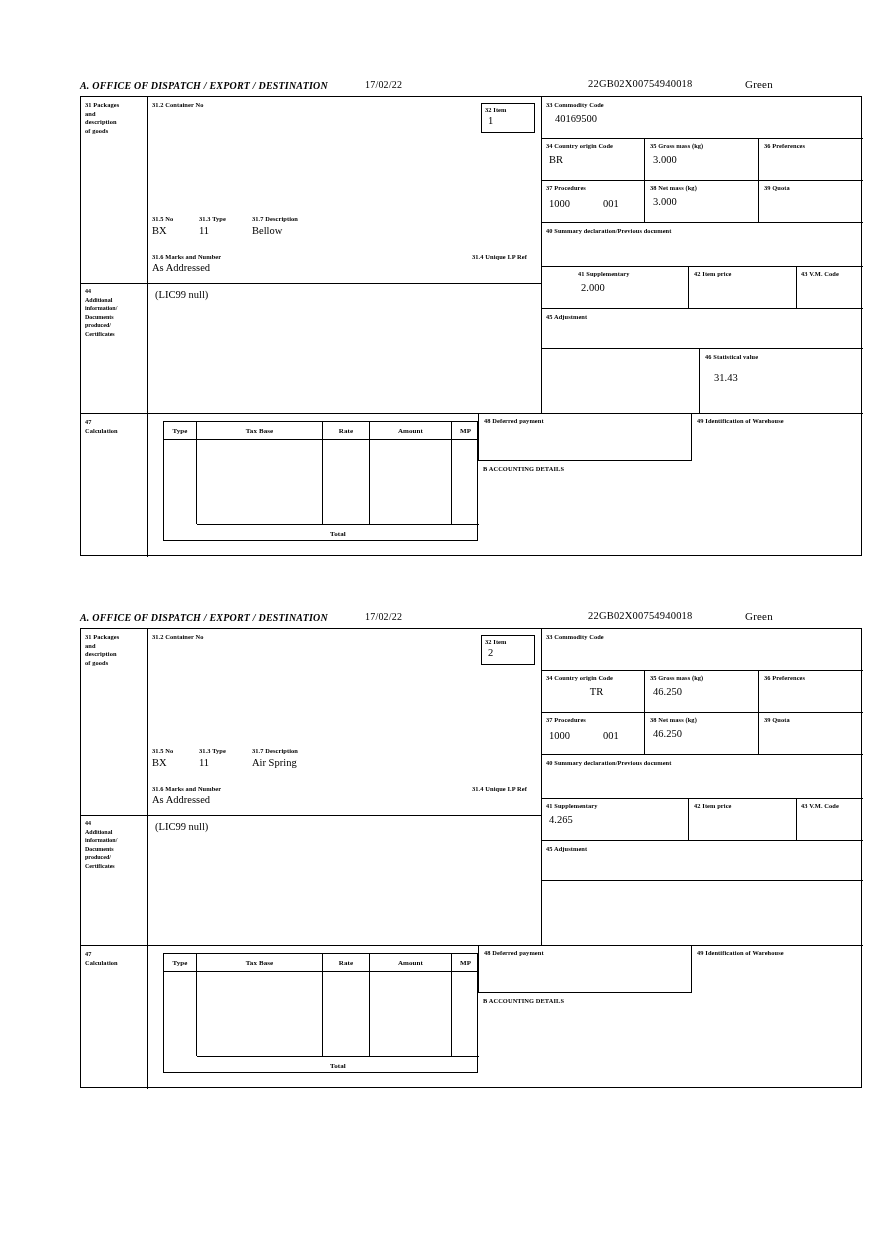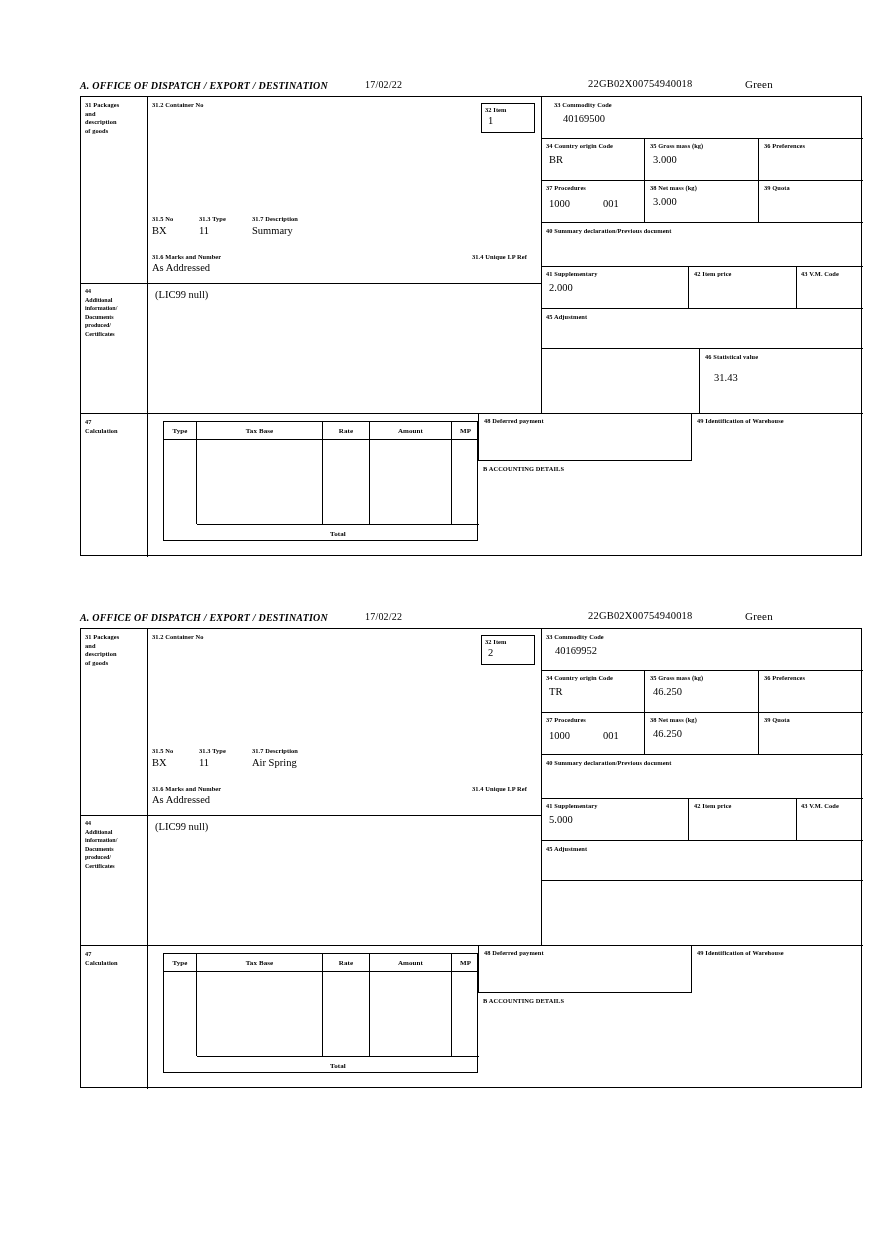--- a/index.html
+++ b/index.html
@@ -145,40 +145,40 @@
         <div class="lbl" style="padding:4px 0 0 5px;">31.2 Container No</div>
         <div class="val" style="padding:2px 0 0 8px;"></div>
       </div>
 
       <div class="cell" style="left:66px;top:118px;width:460px;height:34px;">
         <div class="lbl" style="position:absolute;left:5px;top:0;">31.5 No</div>
         <div class="lbl" style="position:absolute;left:52px;top:0;">31.3 Type</div>
         <div class="lbl" style="position:absolute;left:105px;top:0;">31.7 Description</div>
         <div class="val" style="position:absolute;left:5px;top:10px;">BX</div>
         <div class="val" style="position:absolute;left:52px;top:10px;">11</div>
-        <div class="val" style="position:absolute;left:105px;top:10px;">Summary</div>
+        <div class="val" style="position:absolute;left:105px;top:10px;">Bellow</div>
       </div>
 
       <div class="cell" style="left:66px;top:156px;width:460px;height:30px;">
         <div class="lbl" style="position:absolute;left:5px;top:0;">31.6 Marks and Number</div>
         <div class="lbl" style="position:absolute;left:325px;top:0;">31.4 Unique I.P Ref</div>
         <div class="val" style="position:absolute;left:5px;top:9px;">As Addressed</div>
         <div class="val" style="position:absolute;left:325px;top:9px;"></div>
       </div>
 
       <div class="cell" style="left:66px;top:186px;width:394px;height:0;border-top:1px solid #000;"></div>
 
       <div class="cell" style="left:400px;top:6px;width:54px;height:30px;border:1px solid #000;">
         <div class="lbl" style="padding:2px 0 0 3px;">32 Item</div>
         <div class="val" style="padding:0 0 0 6px;">1</div>
       </div>
 
       <div class="cell" style="left:460px;top:0;width:0;height:316px;border-left:1px solid #000;"></div>
 
-      <div class="cell bb" style="left:460px;top:0;width:322px;height:42px;padding-left:8px;">
+      <div class="cell bb" style="left:460px;top:0;width:322px;height:42px;">
         <div class="lbl" style="padding:4px 0 0 5px;">33 Commodity Code</div>
         <div class="val" style="padding:3px 0 0 14px;">40169500</div>
       </div>
 
       <div class="cell bb br" style="left:460px;top:42px;width:104px;height:42px;">
         <div class="lbl" style="padding:3px 0 0 5px;">34 Country origin Code</div>
         <div class="val" style="padding:3px 0 0 8px;">BR</div>
       </div>
       <div class="cell bb br" style="left:564px;top:42px;width:114px;height:42px;">
         <div class="lbl" style="padding:3px 0 0 5px;">35 Gross mass (kg)</div>
@@ -200,21 +200,21 @@
       </div>
       <div class="cell bb" style="left:678px;top:84px;width:104px;height:42px;">
         <div class="lbl" style="padding:3px 0 0 5px;">39 Quota</div>
         <div class="val" style="padding:3px 0 0 8px;"></div>
       </div>
 
       <div class="cell bb" style="left:460px;top:126px;width:322px;height:44px;">
         <div class="lbl" style="padding:4px 0 0 5px;">40 Summary declaration/Previous document</div>
       </div>
 
-      <div class="cell bb br" style="left:460px;top:170px;width:148px;height:42px;">
+      <div class="cell bb br" style="left:460px;top:170px;width:148px;height:42px;padding-left:32px;">
         <div class="lbl" style="padding:3px 0 0 5px;">41 Supplementary</div>
         <div class="val" style="padding:3px 0 0 8px;">2.000</div>
       </div>
       <div class="cell bb br" style="left:608px;top:170px;width:108px;height:42px;">
         <div class="lbl" style="padding:3px 0 0 5px;">42 Item price</div>
         <div class="val" style="padding:3px 0 0 8px;"></div>
       </div>
       <div class="cell bb" style="left:716px;top:170px;width:66px;height:42px;">
         <div class="lbl" style="padding:3px 0 0 4px;">43 V.M. Code</div>
         <div class="val" style="padding:3px 0 0 6px;"></div>
@@ -350,26 +350,25 @@
 
       <div class="cell" style="left:400px;top:6px;width:54px;height:30px;border:1px solid #000;">
         <div class="lbl" style="padding:2px 0 0 3px;">32 Item</div>
         <div class="val" style="padding:0 0 0 6px;">2</div>
       </div>
 
       <div class="cell" style="left:460px;top:0;width:0;height:316px;border-left:1px solid #000;"></div>
 
       <div class="cell bb" style="left:460px;top:0;width:322px;height:42px;">
         <div class="lbl" style="padding:4px 0 0 5px;">33 Commodity Code</div>
-        <div class="val" style="padding:3px 0 0 14px;">40169952</div>
       </div>
 
       <div class="cell bb br" style="left:460px;top:42px;width:104px;height:42px;">
         <div class="lbl" style="padding:3px 0 0 5px;">34 Country origin Code</div>
-        <div class="val" style="padding:3px 0 0 8px;">TR</div>
+        <div class="val" style="padding:3px 0 0 8px;text-align:center;">TR</div>
       </div>
       <div class="cell bb br" style="left:564px;top:42px;width:114px;height:42px;">
         <div class="lbl" style="padding:3px 0 0 5px;">35 Gross mass (kg)</div>
         <div class="val" style="padding:3px 0 0 8px;">46.250</div>
       </div>
       <div class="cell bb" style="left:678px;top:42px;width:104px;height:42px;">
         <div class="lbl" style="padding:3px 0 0 5px;">36 Preferences</div>
         <div class="val" style="padding:3px 0 0 8px;"></div>
       </div>
 
@@ -386,21 +385,21 @@
         <div class="lbl" style="padding:3px 0 0 5px;">39 Quota</div>
         <div class="val" style="padding:3px 0 0 8px;"></div>
       </div>
 
       <div class="cell bb" style="left:460px;top:126px;width:322px;height:44px;">
         <div class="lbl" style="padding:4px 0 0 5px;">40 Summary declaration/Previous document</div>
       </div>
 
       <div class="cell bb br" style="left:460px;top:170px;width:148px;height:42px;">
         <div class="lbl" style="padding:3px 0 0 5px;">41 Supplementary</div>
-        <div class="val" style="padding:3px 0 0 8px;">5.000</div>
+        <div class="val" style="padding:3px 0 0 8px;">4.265</div>
       </div>
       <div class="cell bb br" style="left:608px;top:170px;width:108px;height:42px;">
         <div class="lbl" style="padding:3px 0 0 5px;">42 Item price</div>
         <div class="val" style="padding:3px 0 0 8px;"></div>
       </div>
       <div class="cell bb" style="left:716px;top:170px;width:66px;height:42px;">
         <div class="lbl" style="padding:3px 0 0 4px;">43 V.M. Code</div>
         <div class="val" style="padding:3px 0 0 6px;"></div>
       </div>
 

